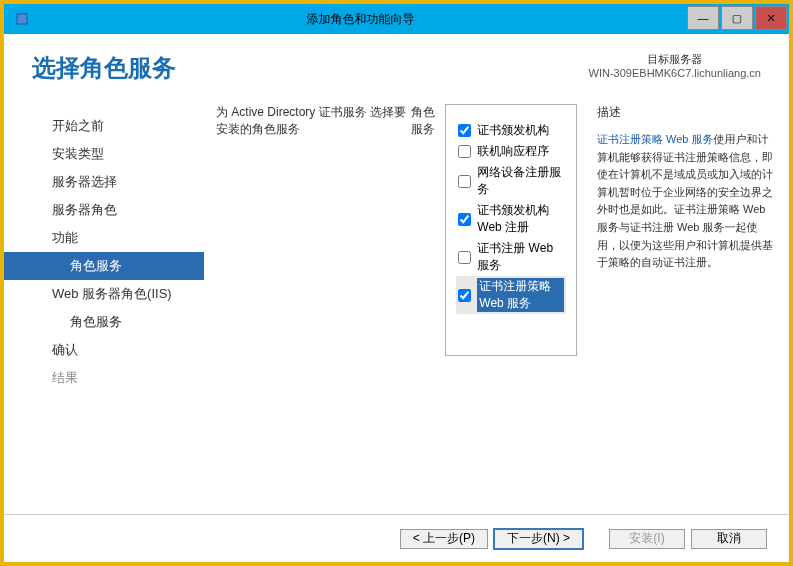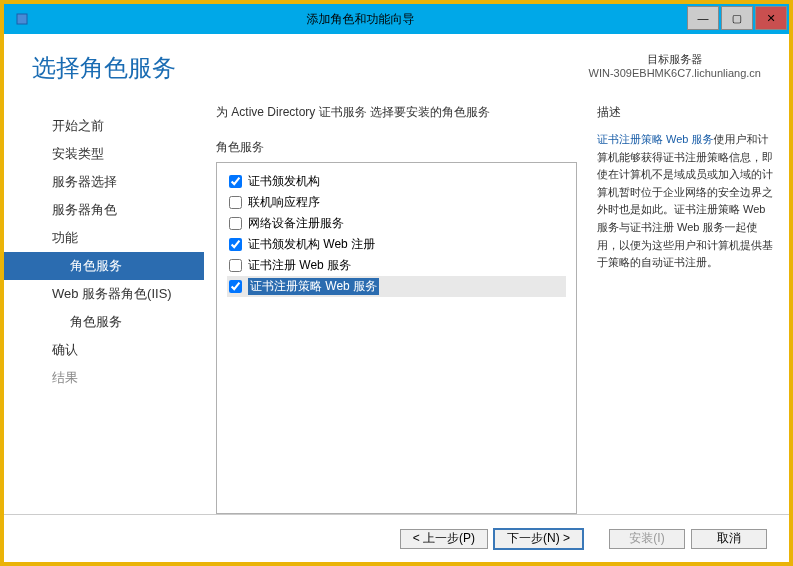--- a/index.html
+++ b/index.html
@@ -10,36 +10,36 @@
     .titlebar { height: 30px; background: #00a8e8; display: flex; align-items: center; color: #000; position: relative; }
     .titlebar-icon { width: 24px; height: 24px; margin-left: 6px; display: flex; align-items: center; justify-content: center; }
     .titlebar-title { flex: 1; text-align: center; font-size: 12px; }
     .titlebar-controls { display: flex; height: 100%; }
     .tb-btn { width: 32px; height: 24px; display: flex; align-items: center; justify-content: center; border: 1px solid #888; background: #ccc; margin-top: 2px; margin-right: 2px; font-size: 11px; cursor: pointer; }
     .tb-btn:last-child { background: #c94f4f; color: #000; }
     
     .content { flex: 1; display: flex; flex-direction: column; padding: 0; background: #fff; }
     
     .header-row { display: flex; padding: 18px 28px 10px 28px; }
-    .page-title { font-size: 24px; color: #1a6cb3; font-weight: normal; flex: 1; }
+    .page-title { font-size: 24px; color: #1a6cb3; font-weight: bold; flex: 1; }
     .target-block { text-align: center; font-size: 11px; color: #555; }
     .target-block .label { color: #333; }
     
     .main { flex: 1; display: flex; padding: 10px 0 0 0; }
     
     .sidebar { width: 200px; padding: 8px 0 0 0; font-size: 13px; }
     .sidebar-item { padding: 5px 8px 5px 48px; color: #333; cursor: pointer; }
     .sidebar-item.active { background: #2b6cb0; color: #fff; }
     .sidebar-item.sub { padding-left: 66px; }
     .sidebar-item.dim { color: #888; }
     
-    .center { flex: 1; padding: 0 12px 0 12px; display: flex; flex-direction: column; }
+    .center { flex: 1; padding: 0 12px 0 12px; display: flex; flex-direction: row; }
     .instruction { font-size: 12px; color: #333; margin-bottom: 18px; }
     .section-label { font-size: 12px; color: #333; margin-bottom: 6px; }
-    .roles-box { border: 1px solid #b0b0b0; height: 352px; padding: 8px 10px; overflow: auto; }
+    .roles-box { border: 1px solid #b0b0b0; height: 252px; padding: 15px 10px; overflow: auto; }
     .role-item { display: flex; align-items: center; padding: 2px 2px; font-size: 12px; }
     .role-item input[type=checkbox] { margin-right: 6px; }
     .role-item.selected .lbl { background: #2b6cb0; color: #fff; padding: 0 2px; }
     .role-item.selected { background: #e8e8e8; }
     
     .right-pane { width: 200px; padding: 0 14px 0 8px; font-size: 11px; }
     .desc-label { font-size: 12px; color: #333; margin-bottom: 10px; }
     .desc-text { color: #333; line-height: 1.6; }
     .desc-text .link { color: #1a5ea8; }
     

